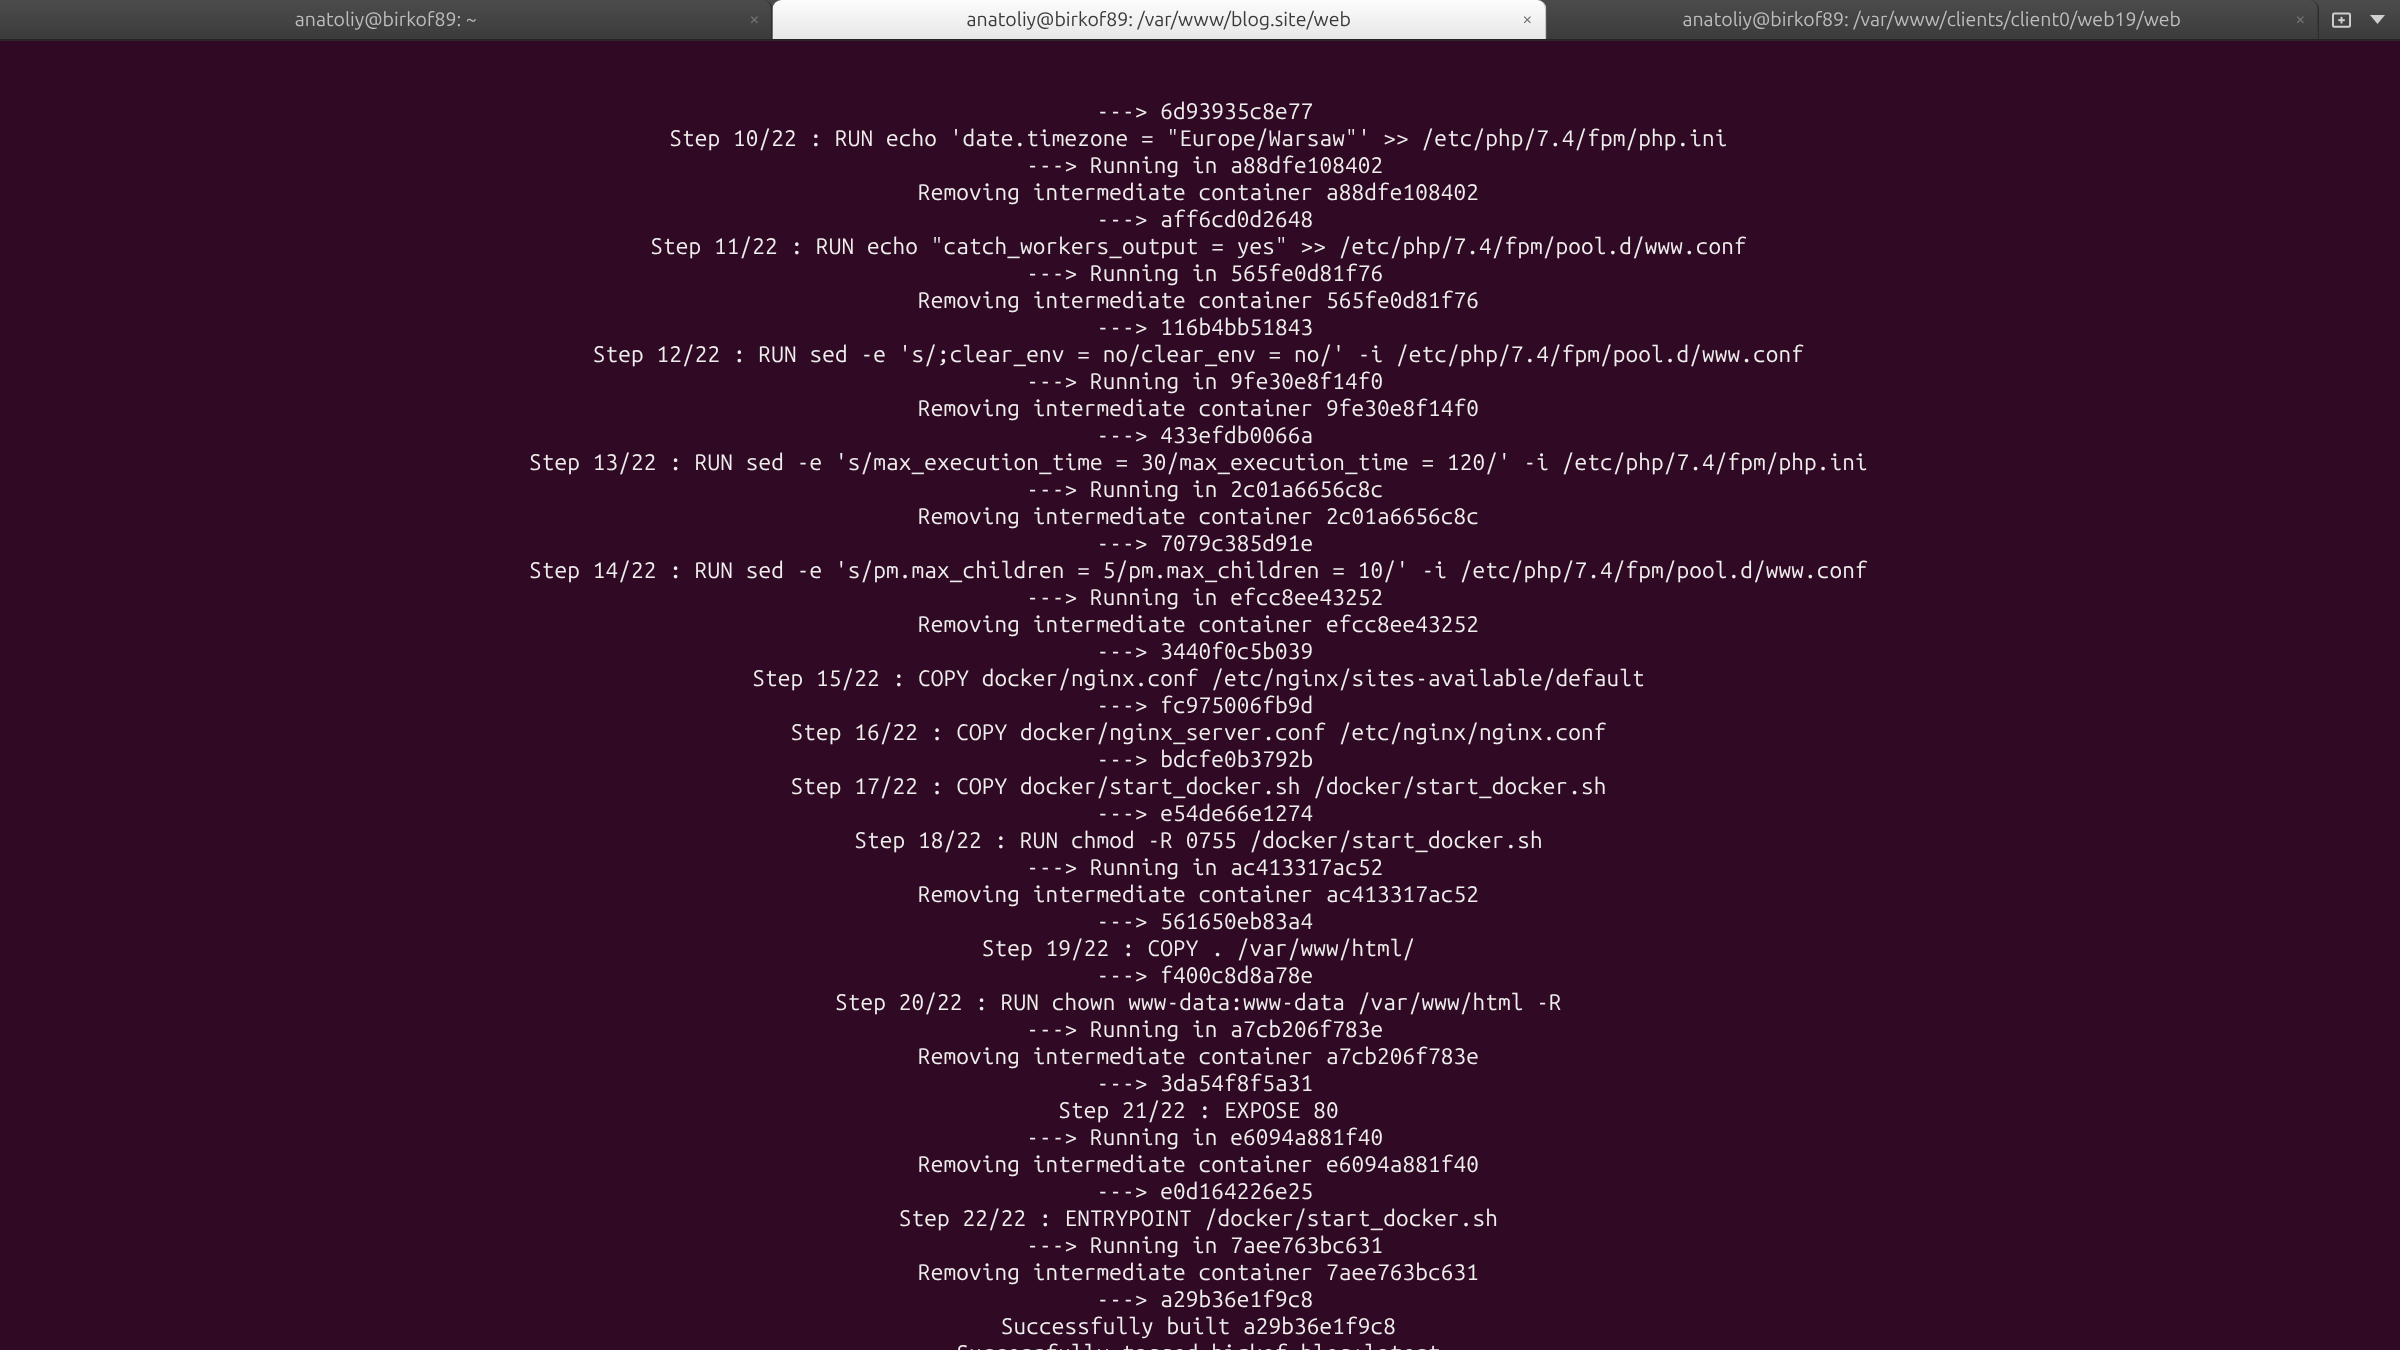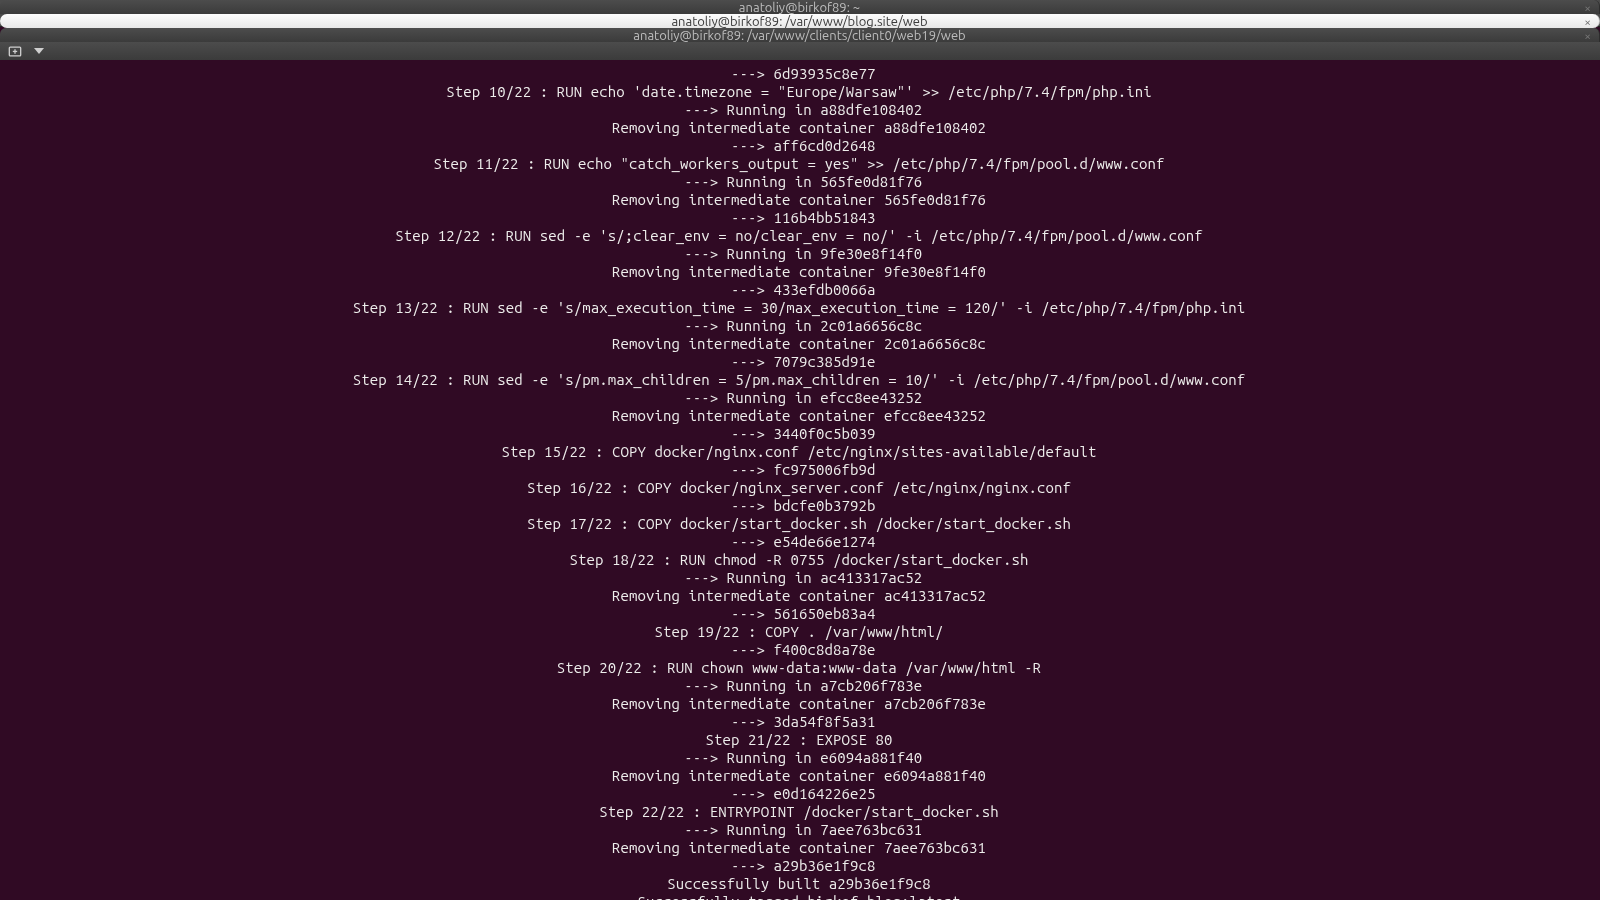--- a/index.html
+++ b/index.html
@@ -12,21 +12,20 @@
     color: #eeeeec;
   }
 
   
   .tabbar {
     display: flex;
     align-items: stretch;
     height: 27px;
     background: #4b4b4b;
     border-bottom: 1px solid #242424;
-    flex-direction: column;
   }
   .tab {
     flex: 1 1 0;
     display: flex;
     align-items: center;
     justify-content: center;
     position: relative;
     font-family: "Ubuntu", "DejaVu Sans", Arial, sans-serif;
     font-size: 13px;
     color: #bdbdbd;
@@ -34,21 +33,20 @@
     border-right: 1px solid #2d2d2d;
     border-top-left-radius: 6px;
     border-top-right-radius: 6px;
     cursor: pointer;
     user-select: none;
   }
   .tab.active {
     background: linear-gradient(#fcfcfc, #e7e7e7);
     color: #3a3a3a;
     border-right: 1px solid #c9c9c9;
-    border-radius: 12px;
   }
   .tab .close {
     position: absolute;
     right: 8px;
     top: 50%;
     transform: translateY(-50%);
     font-size: 12px;
     color: #7a7a7a;
     cursor: pointer;
   }

